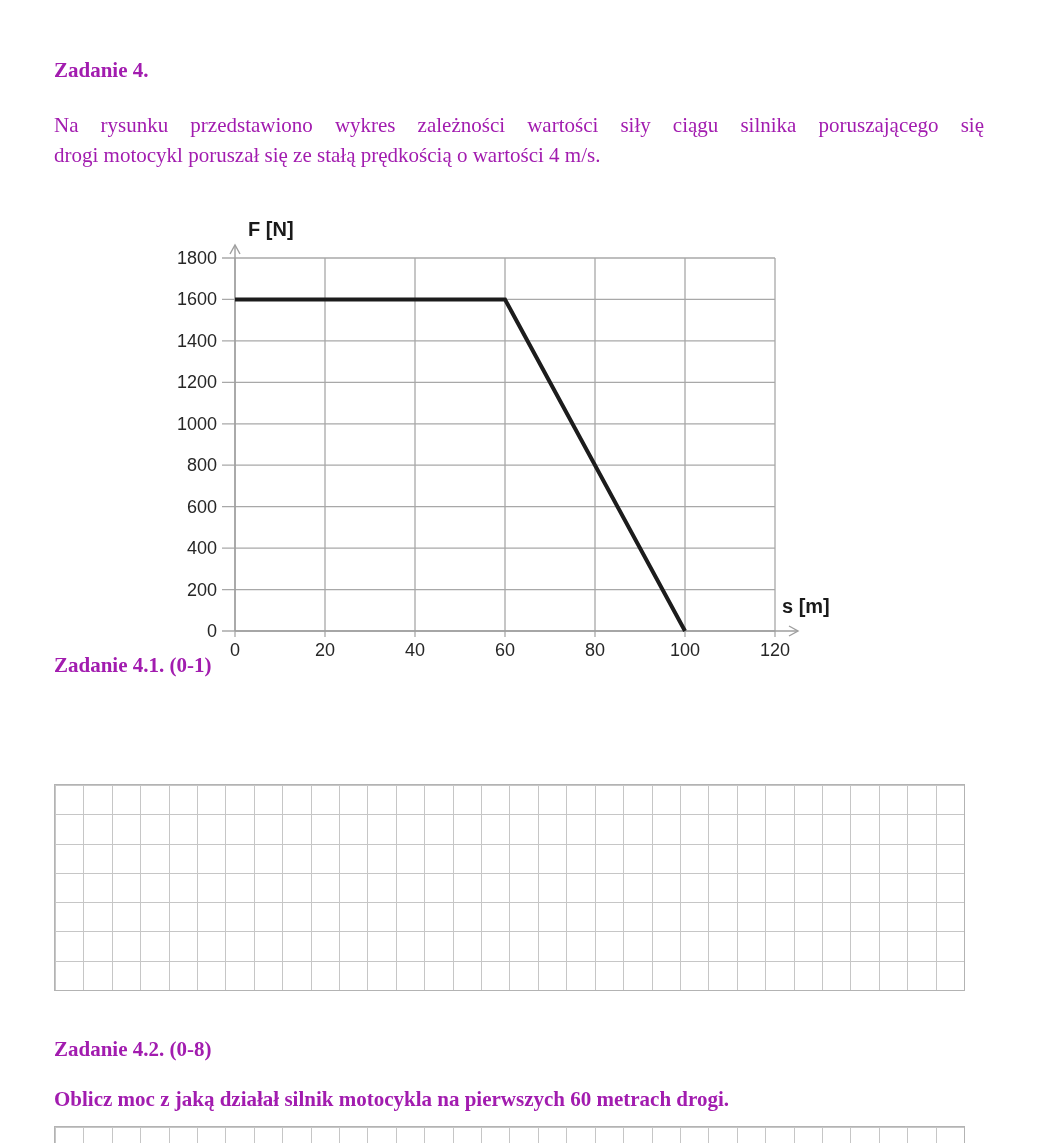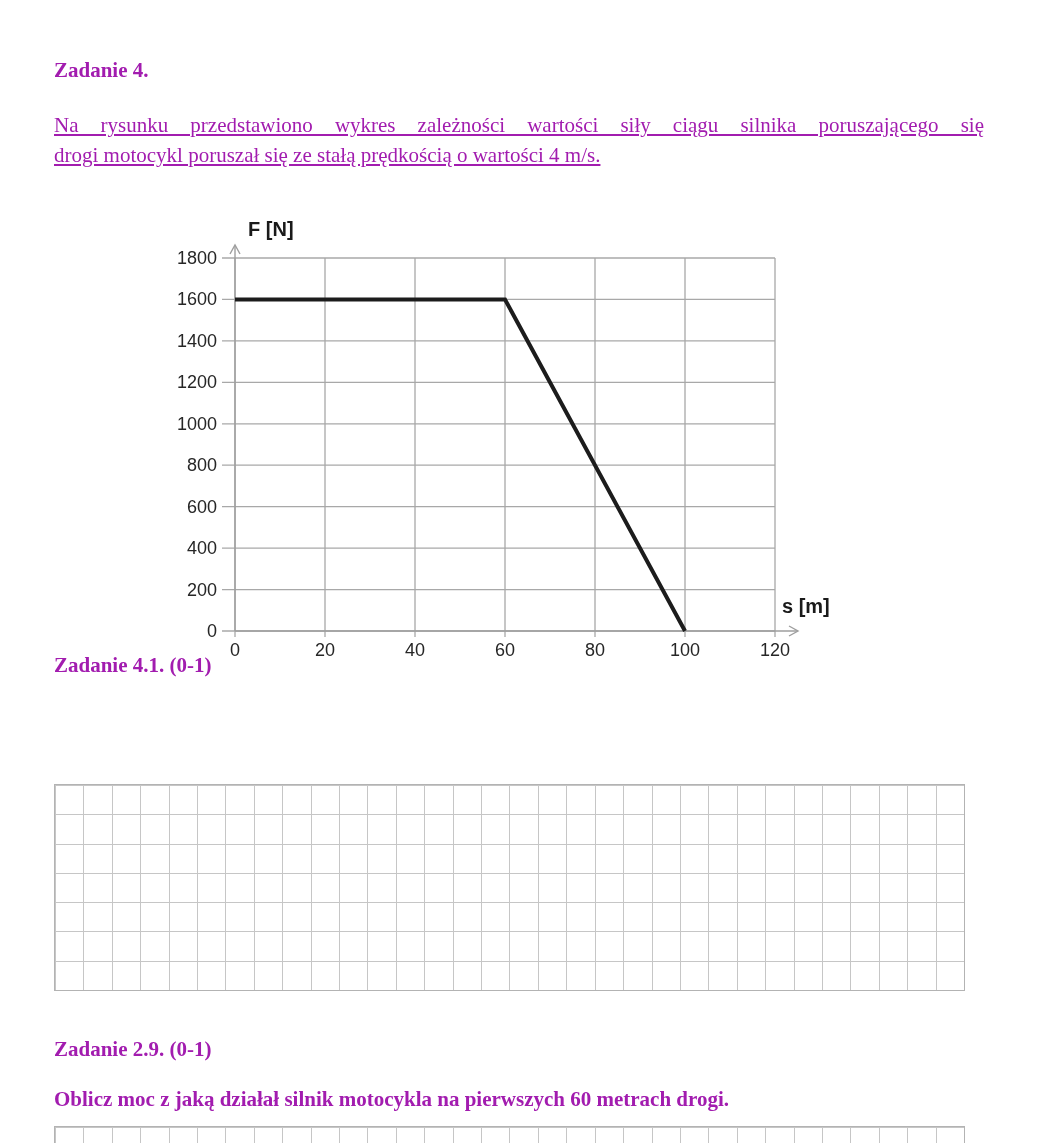--- a/index.html
+++ b/index.html
@@ -14,21 +14,21 @@
   }
   .doc-title, .sub-heading{
     position:absolute;left:54px;
     font-size:21px;font-weight:700;
     white-space:nowrap;
   }
   .intro{
     position:absolute;left:54px;top:62px;width:930px;
     font-size:21px;line-height:30px;
   }
-  .intro .line{text-align:justify;text-align-last:justify;text-decoration:underline;}
+  .intro .line{text-align:justify;text-align-last:justify;}
   .intro .line.last{text-align-last:left;}
   .question{
     position:absolute;left:54px;
     font-size:21px;font-weight:700;white-space:nowrap;
   }
   .chart-wrap{
     position:absolute;left:0;top:170px;width:880px;height:455px;
   }
   .chart-wrap svg{display:block;}
   .tick-label{
@@ -111,18 +111,18 @@
         <text x="248" y="188" class="axis-title" fill="#1a1a1a">F [N]</text>
         <text x="782" y="565" class="axis-title" fill="#1a1a1a">s [m]</text>
         <polyline points="235,251.44444444444446 505,251.44444444444446 685,583" fill="none" stroke="#1c1c1c" stroke-width="4" stroke-linejoin="miter"></polyline>
       </svg>
   </div>
 
   <div class="sub-heading" style="top:605px">Zadanie 4.1. (0-1)</div>
 
   <div class="answer-grid" id="answer-grid-1" style="--cw: 28.40625px; --ch: 29.285714285714285px;"></div>
 
-  <div class="sub-heading" style="top:989px">Zadanie 2.9. (0-1)</div>
+  <div class="sub-heading" style="top:989px">Zadanie 4.2. (0-8)</div>
   <div class="question" style="top:1039px">Oblicz moc z jaką działał silnik motocykla na pierwszych 60 metrach drogi.</div>
 
   <div class="answer-grid" id="answer-grid-2" style="--cw: 28.40625px; --ch: 29.333333333333332px;"></div>
 
 </div>
 
 </body></html>

